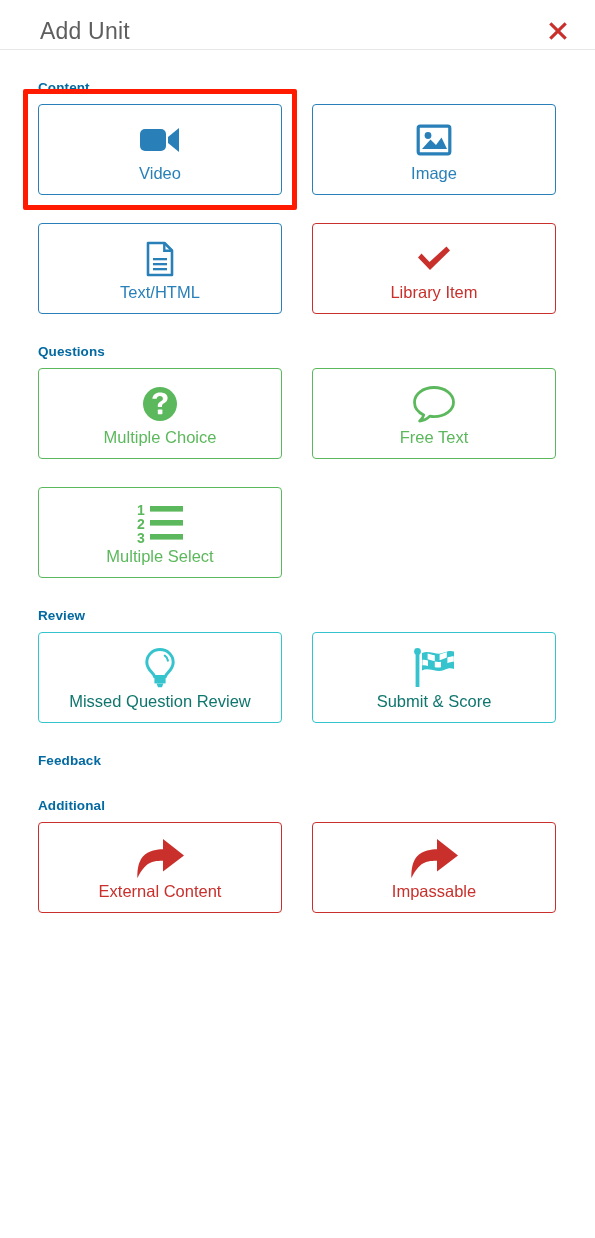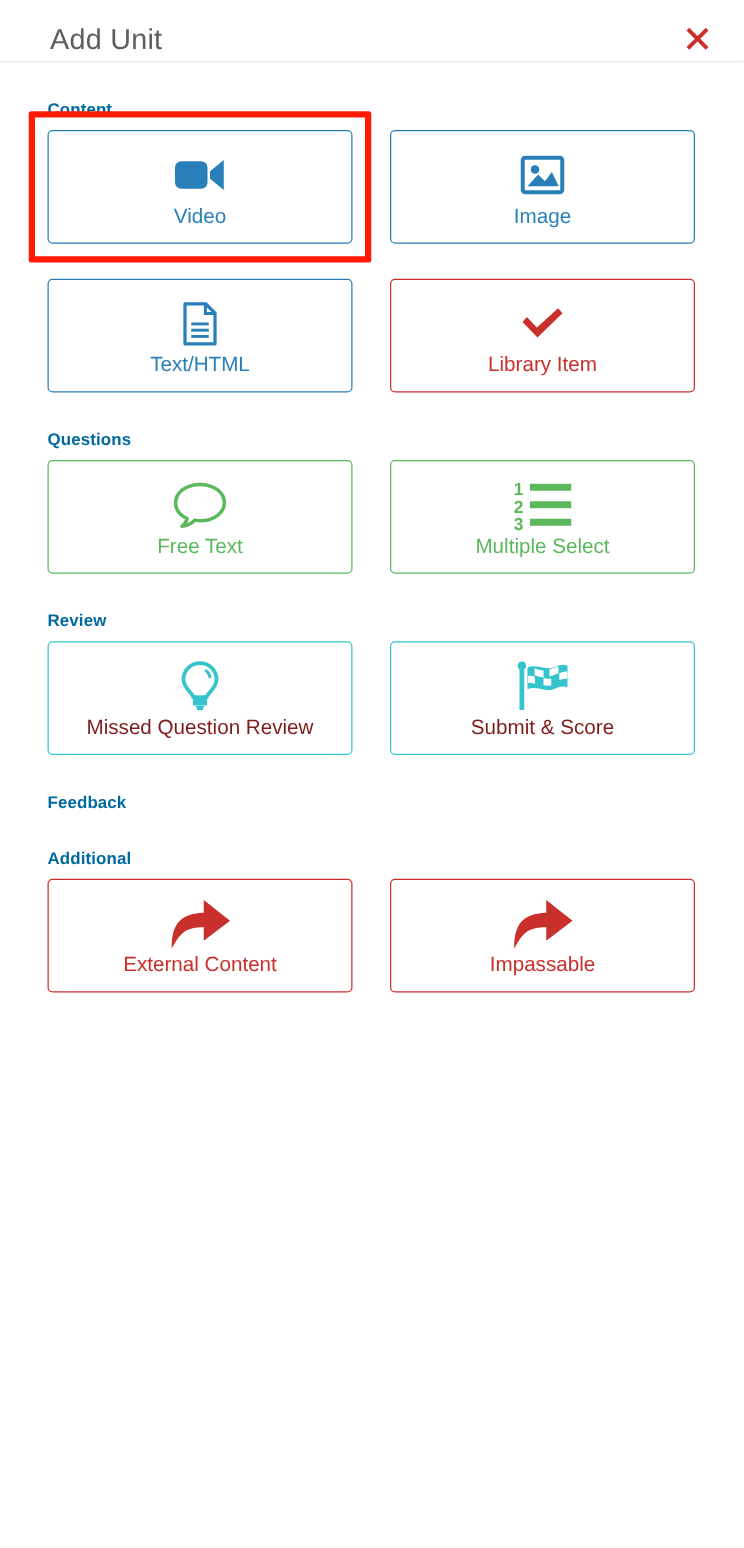--- a/index.html
+++ b/index.html
@@ -97,21 +97,21 @@
   }
 
   
   .c-blue   { border-color: #2980b9; }
   .c-blue   .card-label { color: #2980b9; }
   .c-red    { border-color: #c9302c; }
   .c-red    .card-label { color: #c9302c; }
   .c-green  { border-color: #5cb85c; }
   .c-green  .card-label { color: #5cb85c; }
   .c-teal   { border-color: #35c4cd; }
-  .c-teal   .card-label { color: #7f1d1d; }
+  .c-teal   .card-label { color: #0f766e; }
   .c-orange { border-color: #f0ad4e; }
   .c-orange .card-label { color: #f0ad4e; }
 
   
   .card.selected::after {
     content: "";
     position: absolute;
     left: -16px; top: -16px;
     right: -16px; bottom: -16px;
     border: 5px solid #ff1a00;
@@ -177,20 +177,30 @@
         <path d="M4 14.5 L7.5 10.5 L15.5 19 L32.5 3.5 L36 7.5 L16 27 Z" fill="#c9302c"></path>
       </svg>
             </div>
             <div class="card-label">Library Item</div>
           </div>
         </div>
       </div>
       <div class="section">
         <div class="section-label">Questions</div>
         <div class="grid">
+          <div class="card c-green">
+            <div class="icon-wrap">
+              <svg width="38" height="38" viewBox="0 0 38 38">
+        <circle cx="19" cy="19" r="17" fill="#5cb85c"></circle>
+        <path d="M19 7.5c-4.3 0-7.3 2.4-7.6 6.2h4.3c.2-1.7 1.4-2.7 3.2-2.7 1.8 0 3 1 3 2.4 0 1.3-.6 2-2.4 3.1-2 1.2-2.8 2.4-2.7 4.4v1h4.2v-.8c0-1.3.5-2 2.4-3.1 2.1-1.3 3.2-2.9 3.2-5.1 0-3.2-2.8-5.4-7.6-5.4z" fill="#ffffff"></path>
+        <rect x="16.8" y="24.6" width="4.6" height="4.6" rx="0.6" fill="#ffffff"></rect>
+      </svg>
+            </div>
+            <div class="card-label">Multiple Choice</div>
+          </div>
           <div class="card c-green">
             <div class="icon-wrap">
               <svg width="46" height="40" viewBox="0 0 46 40">
         <path d="M23 3.5 C12 3.5 3.5 10 3.5 18.2 C3.5 23.6 7.2 28.3 12.7 30.9 C12.2 33.4 10.6 35.4 8.6 37 C12.9 36.6 16.5 34.6 18.8 32.1 C20.2 32.4 21.6 32.6 23 32.6 C34 32.6 42.5 26.3 42.5 18.2 C42.5 10 34 3.5 23 3.5 Z" fill="none" stroke="#5cb85c" stroke-width="2.8" stroke-linejoin="round"></path>
       </svg>
             </div>
             <div class="card-label">Free Text</div>
           </div>
           <div class="card c-green">
             <div class="icon-wrap">

